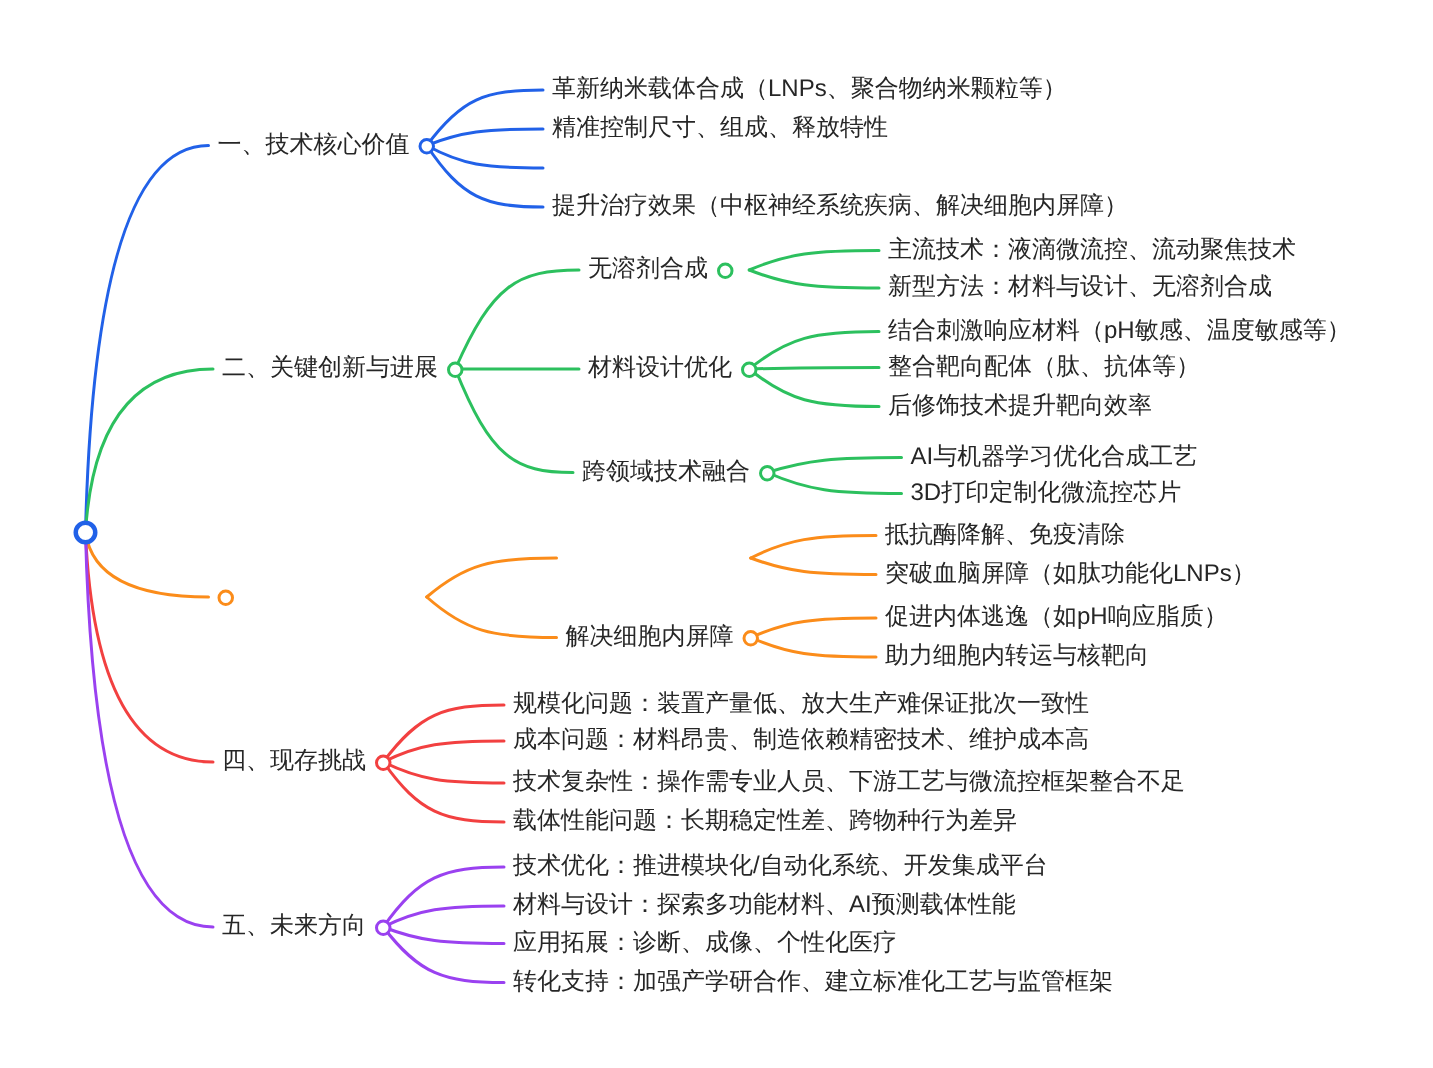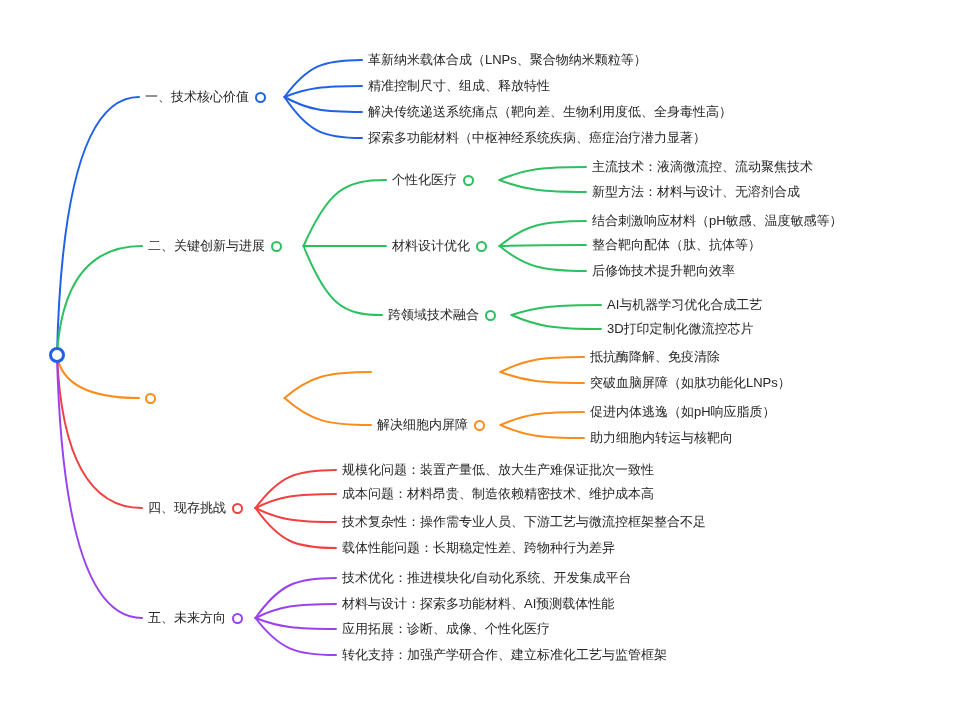--- a/index.html
+++ b/index.html
@@ -4,21 +4,21 @@
 <style>
   html,body{margin:0;padding:0;background:#fff;}
   .canvas{
     position:relative;width:955px;height:712px;background:#fff;overflow:hidden;
     font-family:"Liberation Sans","DejaVu Sans",sans-serif;
   }
   svg.edges{position:absolute;left:0;top:0;width:955px;height:712px;}
   .node{
     position:absolute;display:flex;align-items:center;gap:6px;
     white-space:nowrap;line-height:22px;height:22px;
-    font-size:13px;font-weight:500;color:#262626;cursor:default;
+    font-size:16px;font-weight:500;color:#262626;cursor:default;
   }
   .node .label{display:inline-block;}
   .dot{
     display:inline-block;flex:none;width:7px;height:7px;
     border:2.5px solid #888;border-radius:50%;background:#fff;box-sizing:content-box;
   }
   .root{height:16px;}
   .root .dot{width:10px;height:10px;border-width:3px;}
 </style>
 </head>
@@ -68,33 +68,30 @@
   <div class="node" id="node-b1" style="left:145px;top:86px">
     <span class="label">一、技术核心价值</span>
     <span class="dot" style="border-color: rgb(33, 97, 232);"></span>
   </div>
   <div class="node" style="left:368px;top:49px">
     <span class="label">革新纳米载体合成（LNPs、聚合物纳米颗粒等）</span>
   </div>
   <div class="node" style="left:368px;top:75px">
     <span class="label">精准控制尺寸、组成、释放特性</span>
   </div>
-  <div class="node" style="left:368px;top:101px">
-    <span class="label">解决传统递送系统痛点（靶向差、生物利用度低、全身毒性高）</span>
-  </div>
   <div class="node" style="left:368px;top:127px">
-    <span class="label">探索多功能材料（中枢神经系统疾病、癌症治疗潜力显著）</span>
+    <span class="label">提升治疗效果（中枢神经系统疾病、解决细胞内屏障）</span>
   </div>
 
   <div class="node" id="node-b2" style="left:148px;top:235px">
     <span class="label">二、关键创新与进展</span>
     <span class="dot" style="border-color: rgb(44, 192, 94);"></span>
   </div>
   <div class="node" id="node-b2c1" style="left:392px;top:169px">
-    <span class="label">个性化医疗</span>
+    <span class="label">无溶剂合成</span>
     <span class="dot" style="border-color: rgb(44, 192, 94);"></span>
   </div>
   <div class="node" style="left:592px;top:156px">
     <span class="label">主流技术：液滴微流控、流动聚焦技术</span>
   </div>
   <div class="node" style="left:592px;top:181px">
     <span class="label">新型方法：材料与设计、无溶剂合成</span>
   </div>
   <div class="node" id="node-b2c2" style="left:392px;top:235px">
     <span class="label">材料设计优化</span>

